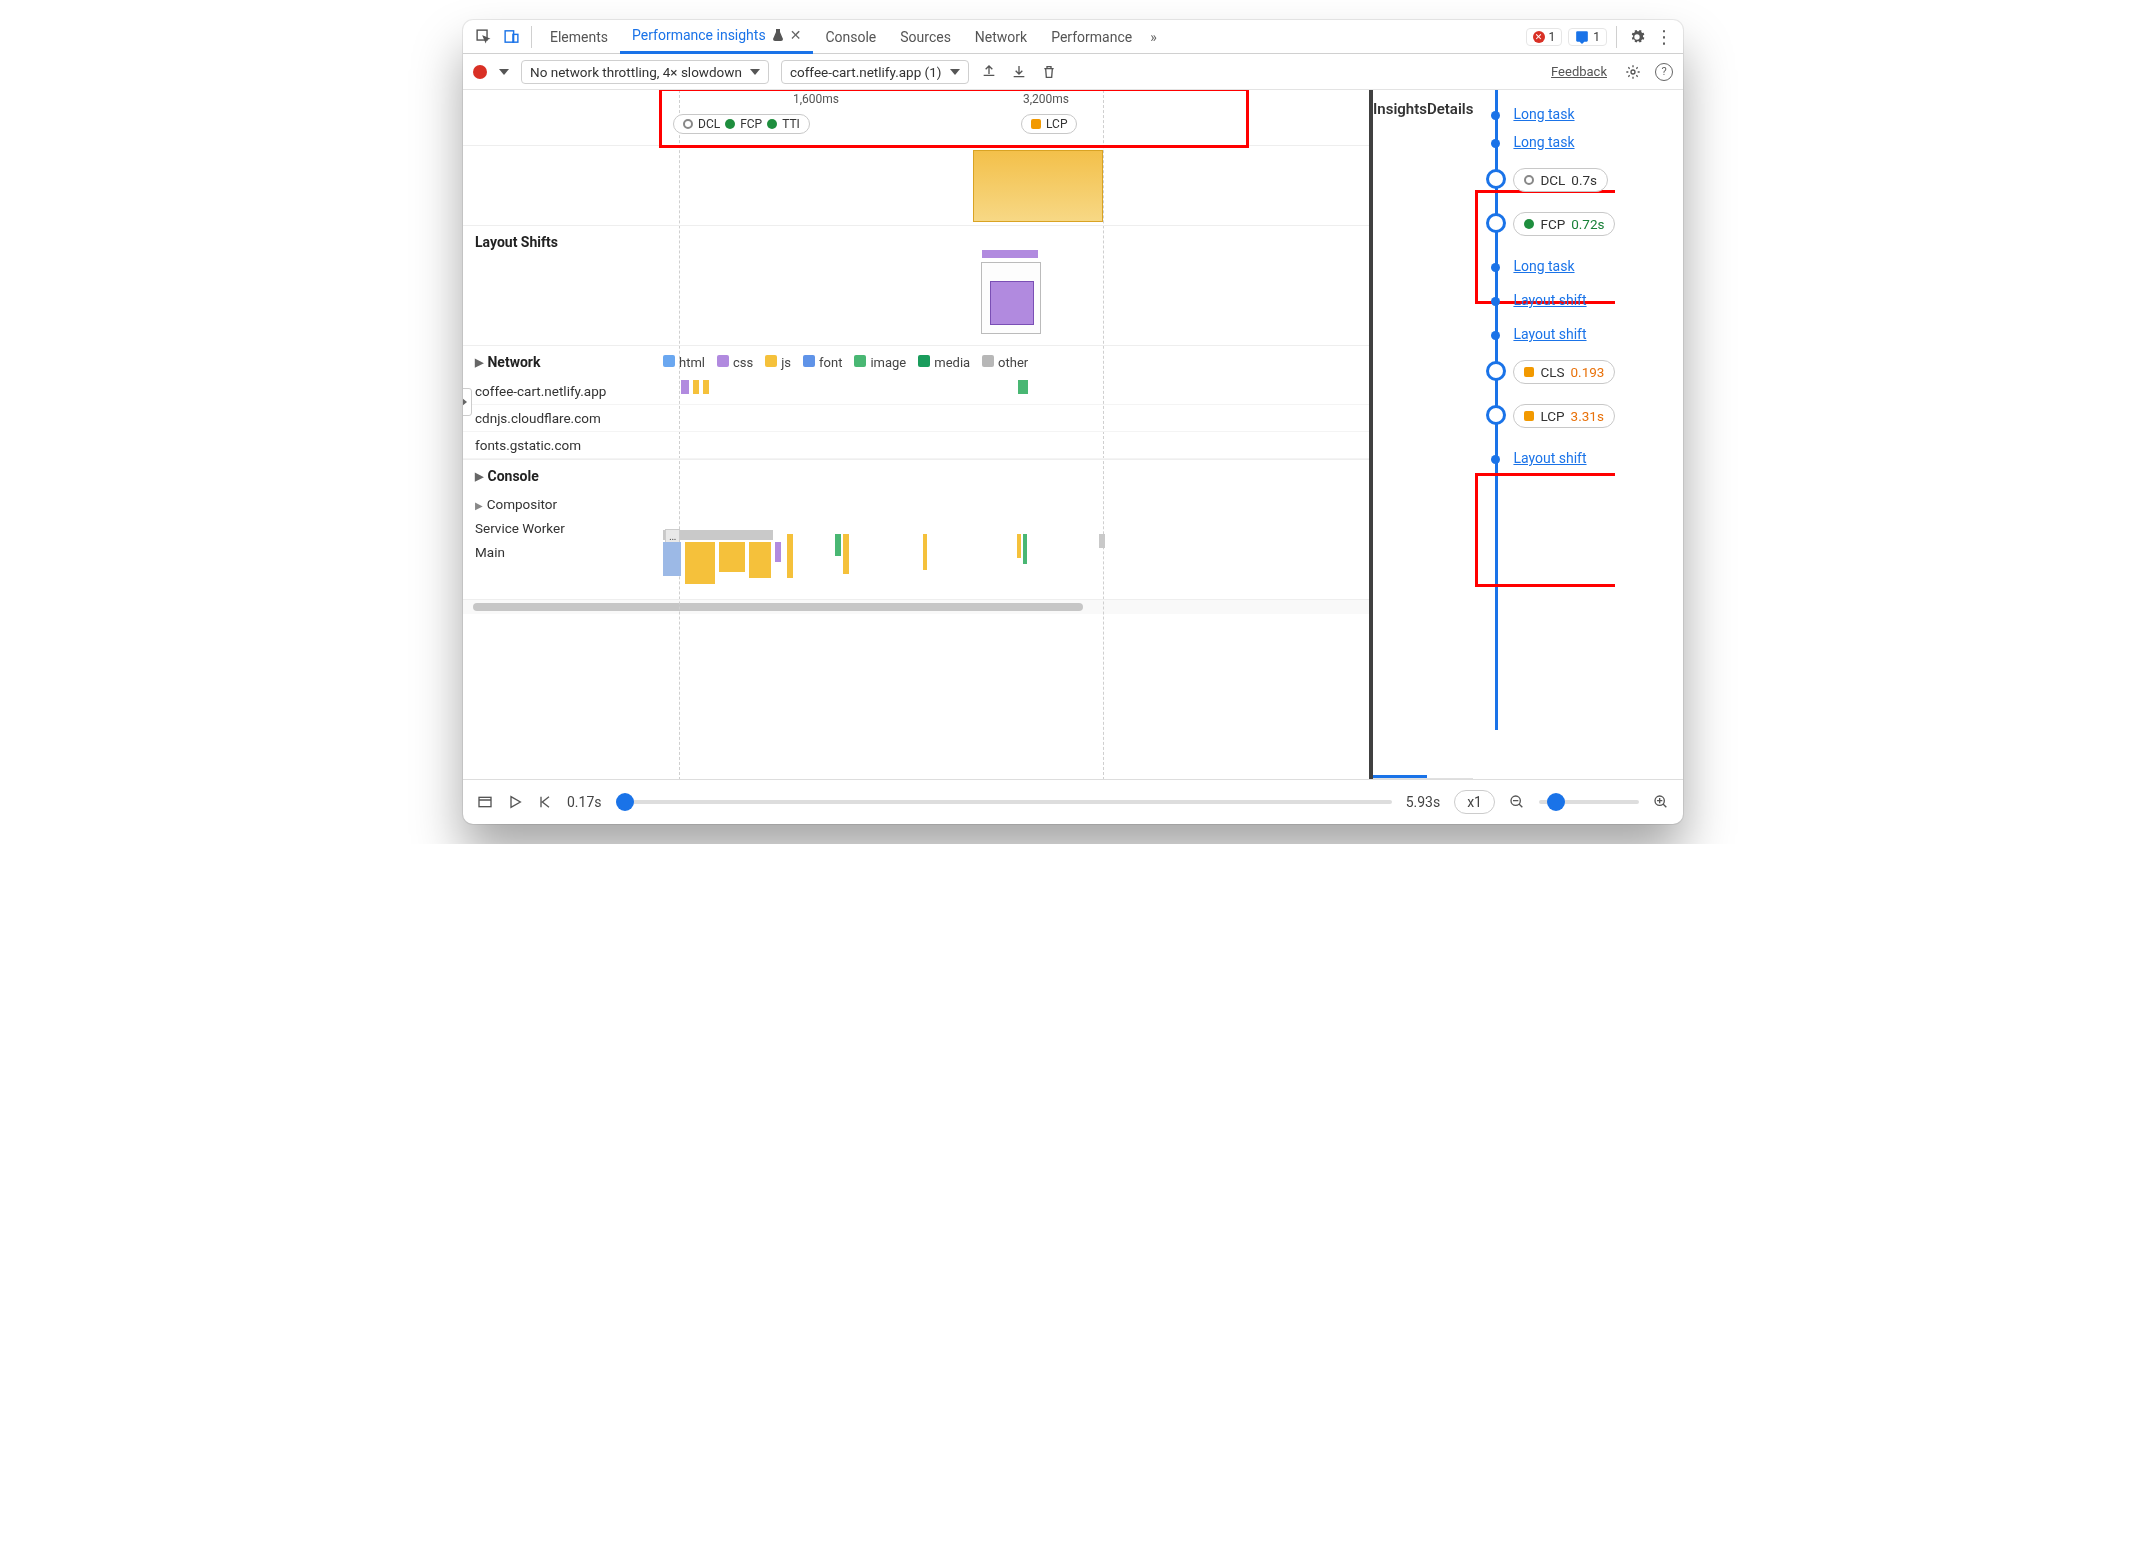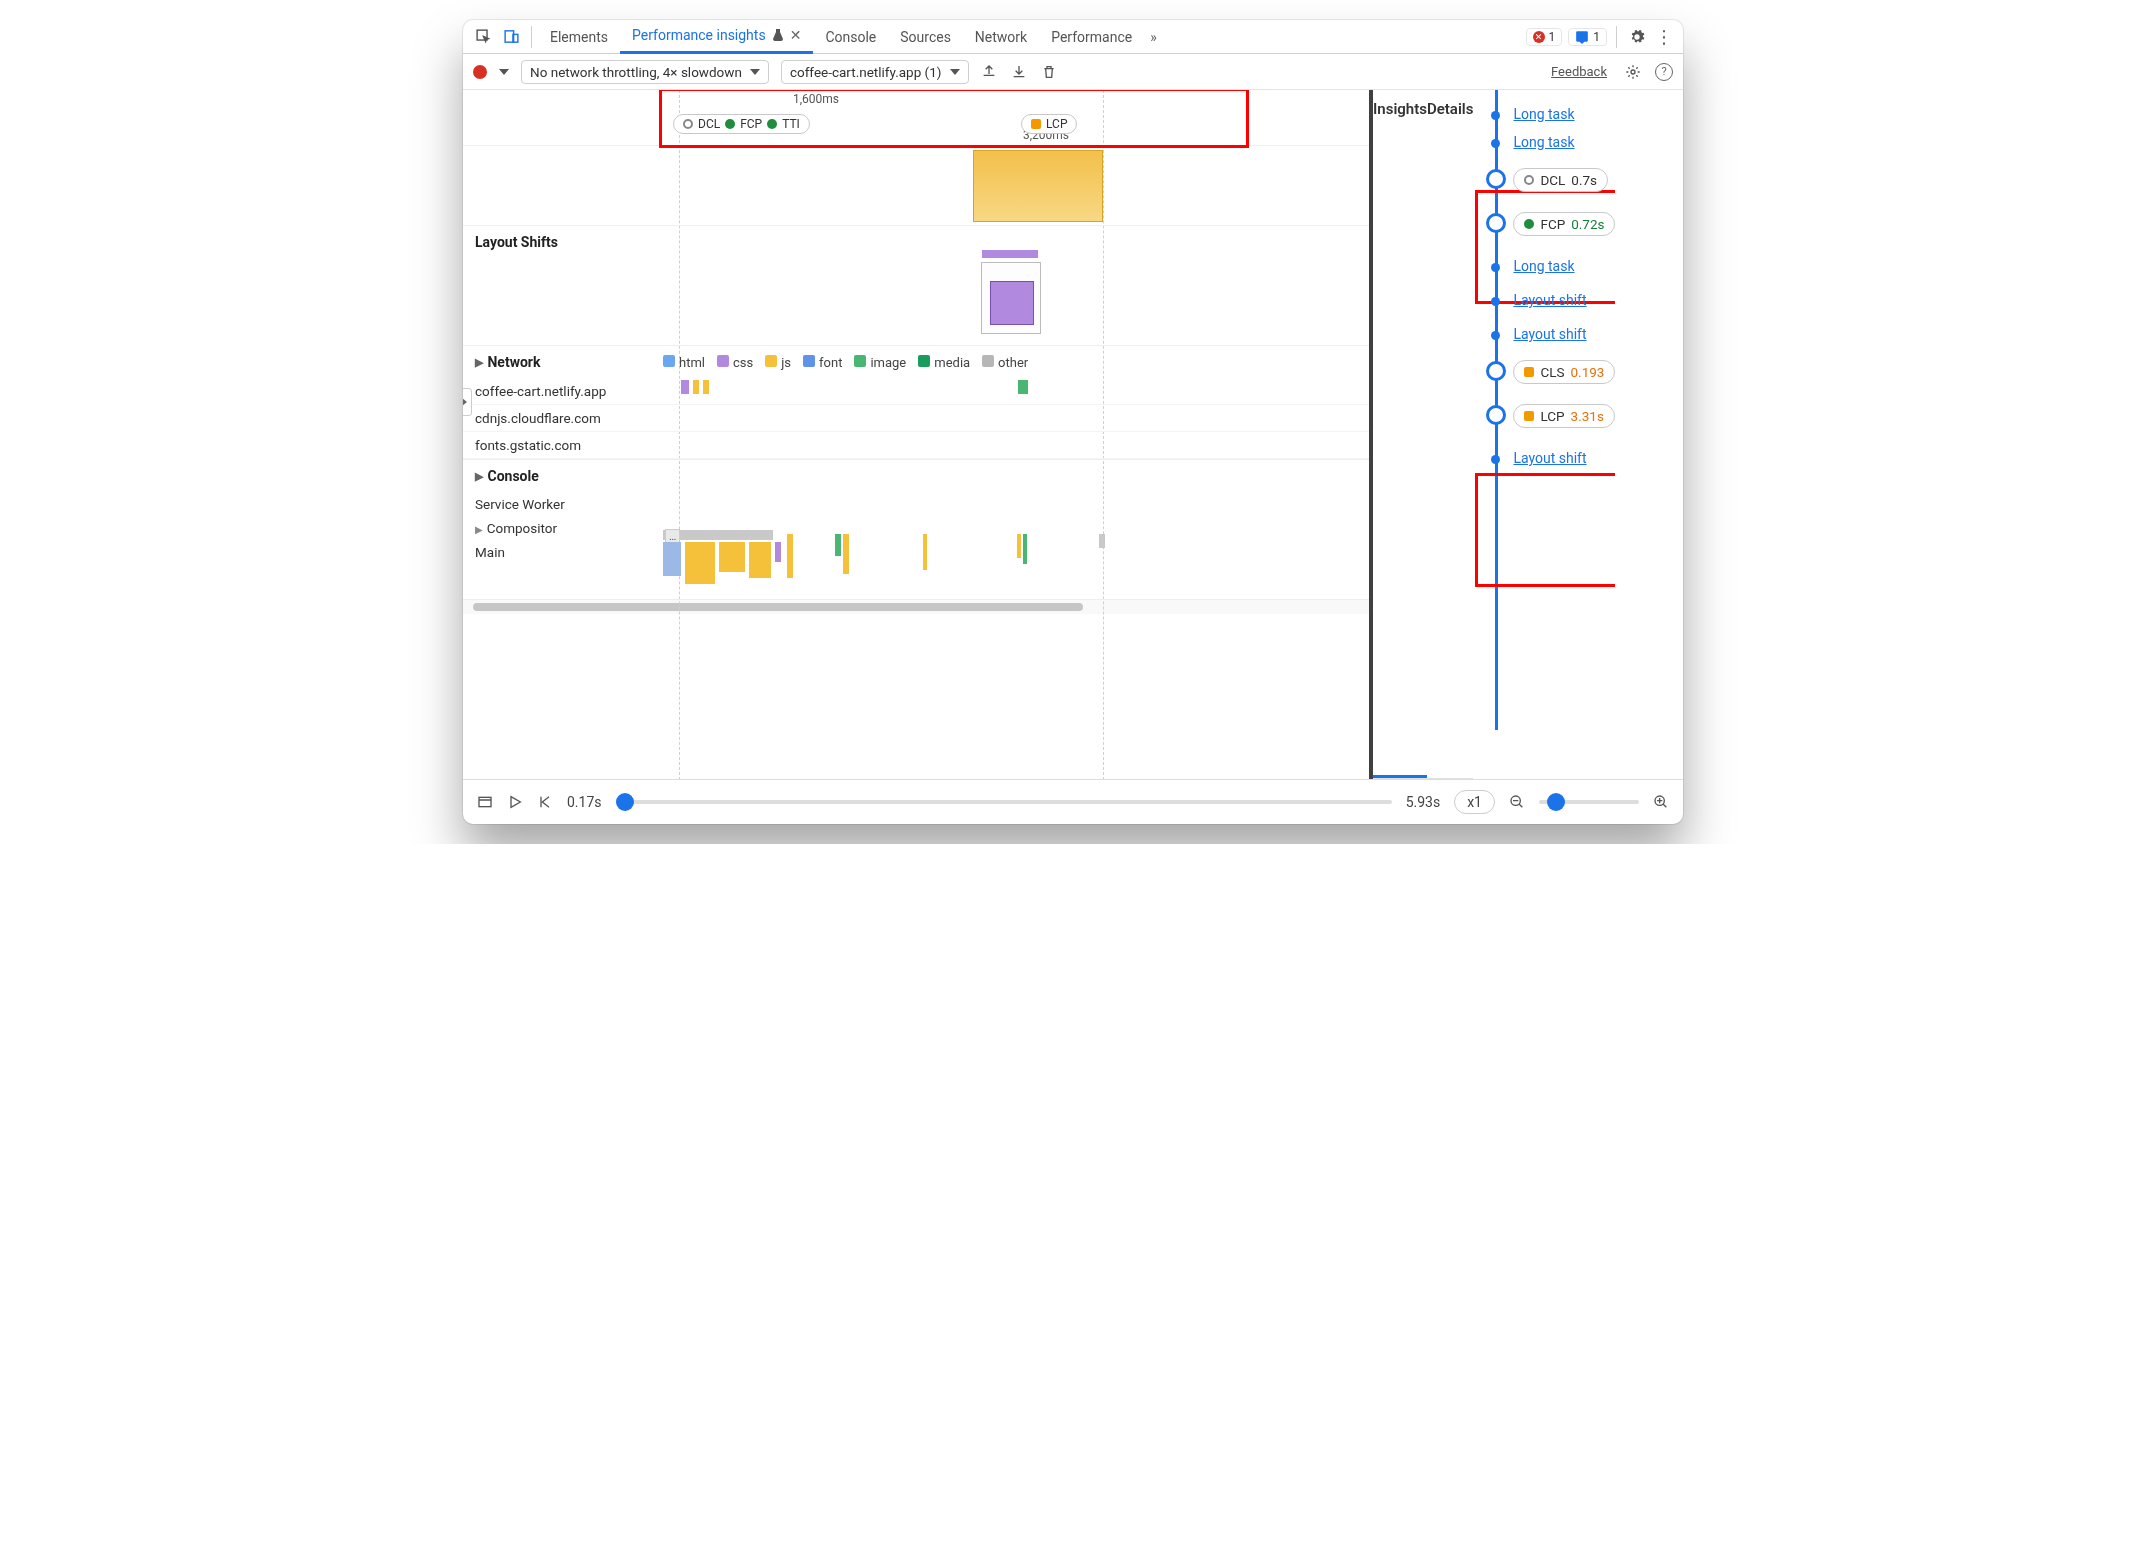--- a/index.html
+++ b/index.html
@@ -228,21 +228,21 @@
   <div class="main">
     <div class="leftpane">
       <div class="tlwrap" style="position:relative; flex:1;">
 
         <div class="dashedv" style="left:216px; top:0; height:690px;"></div>
         <div class="dashedv" style="left:640px; top:0; height:690px;"></div>
 
         <div class="timelane">
           <div class="redbox1"></div>
           <span class="tmark" style="left:330px;">1,600ms</span>
-          <span class="tmark" style="left:560px;margin-top:36px;">3,200ms</span>
+          <span class="tmark" style="left:560px;">3,200ms</span>
           <div class="pillrow" style="left:210px;">
             <span class="pill">
               <span class="pcircle" style="background:#fff;border:2px solid #888;"></span>
               <span>DCL</span>
               <span class="pcircle" style="background:#1e8e3e;"></span>
               <span>FCP</span>
               <span class="pcircle" style="background:#1e8e3e;"></span>
               <span>TTI</span>
             </span>
           </div>
@@ -291,22 +291,22 @@
             <div><span>cdnjs.cloudflare.com</span></div>
             <div><span>fonts.gstatic.com</span></div>
           </div>
         </div>
 
         <div class="section rendererarea">
           <div class="rowhdr">
               <span class="tri">▶</span>
               <span>Console</span>
             </div>
+          <div class="threadlabel"><span class="tri" style="font-size:10px;color:#888;margin-right:4px;">▶</span><span>Compositor</span></div>
           <div class="threadlabel">Service Worker</div>
-          <div class="threadlabel"><span class="tri" style="font-size:10px;color:#888;margin-right:4px;">▶</span><span>Compositor</span></div>
           <div class="threadlabel">Main</div>
 
           <div class="flames">
             <div class="fbar" style="left:0;width:110px;top:0;background:#c9c9c9;"></div>
             <div style="position:absolute;left:2px;top:-1px;font-size:11px;color:#555;background:#e9e9e9;padding:0 3px;border:1px solid #ccc;">…</div>
             <div class="fbar" style="left:0;width:18px;top:12px;height:34px;background:#9cb9e6;"></div>
             <div class="fbar" style="left:22px;width:30px;top:12px;height:42px;background:#f5c13b;"></div>
             <div class="fbar" style="left:56px;width:26px;top:12px;height:30px;background:#f5c13b;"></div>
             <div class="fbar" style="left:86px;width:22px;top:12px;height:36px;background:#f5c13b;"></div>
             <div class="fbar" style="left:112px;width:6px;top:12px;height:20px;background:#b18adf;"></div>

